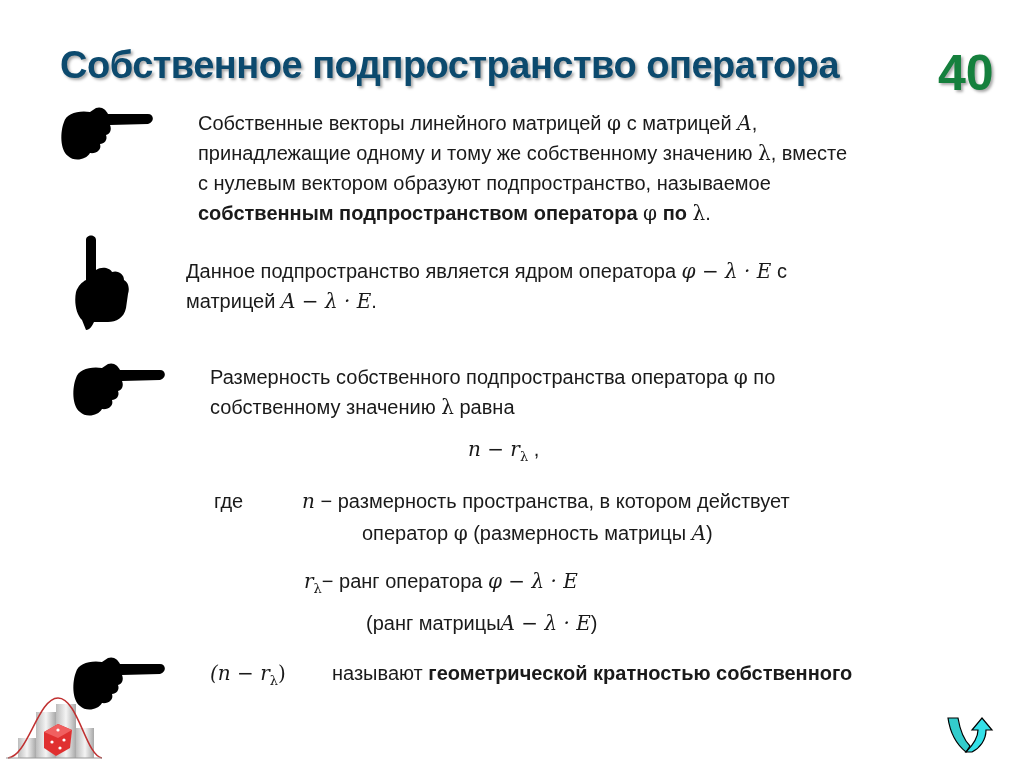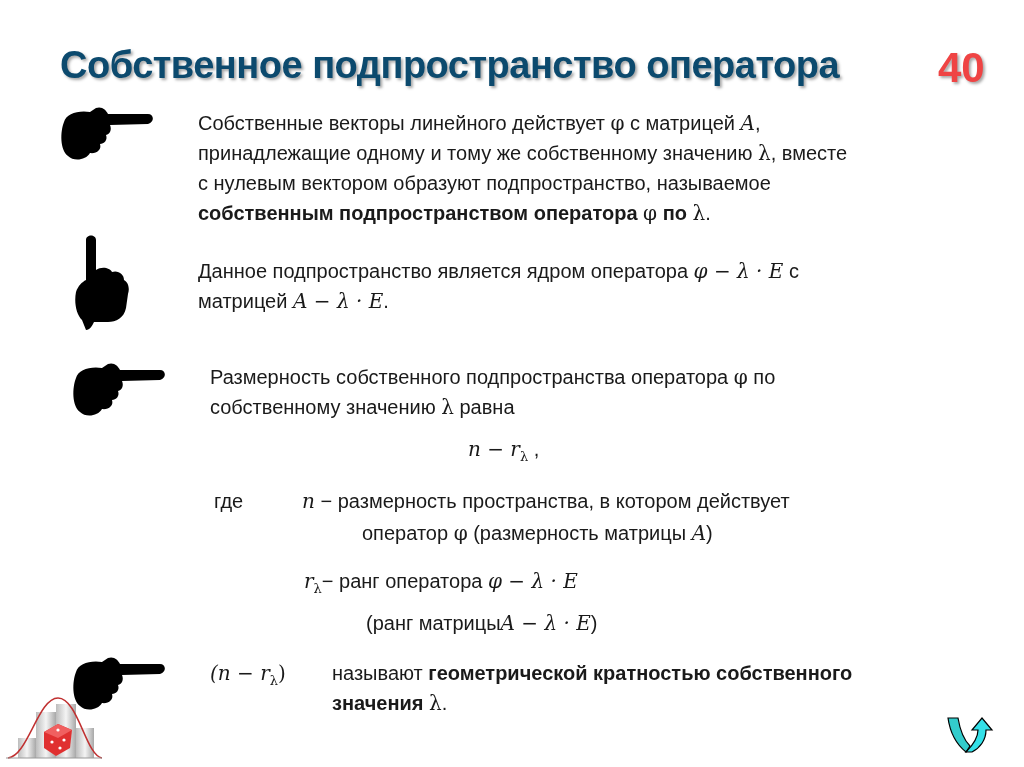--- a/index.html
+++ b/index.html
@@ -6,21 +6,21 @@
   body {
     width: 1024px; height: 767px; background: #ffffff; position: relative; overflow: hidden;
     font-family: "Liberation Sans", sans-serif; color: #1a1a1a;
   }
   .slide { position: absolute; left: 0; top: 0; width: 1024px; height: 767px; background: #fff; }
   .title {
     position: absolute; left: 60px; top: 44px; font-size: 38px; font-weight: bold; color: #0c4a6e;
     text-shadow: 2px 2px 3px rgba(0,0,0,0.35); letter-spacing: -0.5px;
   }
   .slide-num {
-    position: absolute; left: 938px; top: 44px; font-size: 42px; font-weight: bold; color: #ef4444;
+    position: absolute; left: 938px; top: 44px; font-size: 50px; font-weight: bold; color: #15803d;
     text-shadow: 2px 2px 3px rgba(0,0,0,0.35);
   }
   .txt { position: absolute; font-size: 20px; line-height: 30px; color: #1a1a1a; white-space: nowrap; }
   .m { font-family: "DejaVu Serif", serif; font-style: italic; }
   .mu { font-family: "DejaVu Serif", serif; }
   b { font-weight: bold; }
   .hand { position: absolute; }
   .icon-abs { position: absolute; }
 </style>
 </head>
@@ -29,31 +29,31 @@
 <div class="slide">
 
   <div class="title">Собственное подпространство оператора</div>
   <div class="slide-num">40</div>
 
   <svg class="hand" style="left:56px; top:104px;" width="100" height="60" viewBox="0 0 100 60">
     <path d="M8 18 C10 10, 22 6, 34 8 L40 4 C46 2, 50 6, 52 10 L92 10 C98 10, 99 18, 92 20 L54 21 C56 26, 54 30, 50 31 C52 36, 48 40, 44 40 C46 46, 40 50, 34 49 C30 56, 18 58, 12 52 C4 46, 4 28, 8 18 Z" fill="#000"></path>
   </svg>
 
   <div class="txt" style="left:198px; top:108px;">
-    <div><span>Собственные векторы линейного действует </span><span class="mu">φ</span><span> с матрицей </span><span class="m">A</span><span>,</span></div>
+    <div><span>Собственные векторы линейного матрицей </span><span class="mu">φ</span><span> с матрицей </span><span class="m">A</span><span>,</span></div>
     <div><span>принадлежащие одному и тому же собственному значению </span><span class="mu">λ</span><span>, вместе</span></div>
     <div>с нулевым вектором образуют подпространство, называемое</div>
     <div><b>собственным подпространством оператора </b><span class="mu">φ</span><b> по </b><span class="mu">λ</span><span>.</span></div>
   </div>
 
   <svg class="hand" style="left:72px; top:234px;" width="58" height="98" viewBox="0 0 58 98">
     <path d="M14 6 C14 0, 24 0, 24 6 L24 36 C30 32, 38 34, 40 38 C46 36, 52 40, 52 46 C56 48, 58 54, 56 60 L54 74 C52 84, 44 88, 36 88 L22 88 C20 92, 18 96, 14 96 L10 86 C4 80, 2 68, 4 58 C6 52, 10 48, 14 46 Z" fill="#000"></path>
   </svg>
 
-  <div class="txt" style="left:186px; top:256px;margin-left:12px;">
+  <div class="txt" style="left:186px; top:256px;">
     <div><span>Данное подпространство является ядром оператора </span><span class="m">φ − λ · E</span><span> с</span></div>
     <div><span>матрицей </span><span class="m">A − λ · E</span><span>.</span></div>
   </div>
 
   <svg class="hand" style="left:68px; top:360px;" width="100" height="60" viewBox="0 0 100 60">
     <path d="M8 18 C10 10, 22 6, 34 8 L40 4 C46 2, 50 6, 52 10 L92 10 C98 10, 99 18, 92 20 L54 21 C56 26, 54 30, 50 31 C52 36, 48 40, 44 40 C46 46, 40 50, 34 49 C30 56, 18 58, 12 52 C4 46, 4 28, 8 18 Z" fill="#000"></path>
   </svg>
 
   <div class="txt" style="left:210px; top:362px;">
     <div><span>Размерность собственного подпространства оператора </span><span class="mu">φ</span><span> по</span></div>
@@ -81,21 +81,20 @@
 
   <svg class="hand" style="left:68px; top:654px;" width="100" height="60" viewBox="0 0 100 60">
     <path d="M8 18 C10 10, 22 6, 34 8 L40 4 C46 2, 50 6, 52 10 L92 10 C98 10, 99 18, 92 20 L54 21 C56 26, 54 30, 50 31 C52 36, 48 40, 44 40 C46 46, 40 50, 34 49 C30 56, 18 58, 12 52 C4 46, 4 28, 8 18 Z" fill="#000"></path>
   </svg>
 
   <div class="txt" style="left:210px; top:658px;">
     <span class="m">(n − r</span><sub class="mu" style="font-size:13px;">λ</sub><span class="mu">)</span>
   </div>
   <div class="txt" style="left:332px; top:658px;">
     <div><span>называют </span><b>геометрической кратностью собственного</b></div>
-    <div><b>значения </b><span class="mu">λ</span><span>.</span></div>
   </div>
 
   <svg class="icon-abs" style="left:4px; top:690px;" width="100" height="72" viewBox="0 0 100 72">
     <defs>
       <linearGradient id="bar" x1="0" x2="1" y1="0" y2="0">
         <stop offset="0" stop-color="#bdbdbd"></stop>
           <stop offset="0.5" stop-color="#f4f4f4"></stop>
           <stop offset="1" stop-color="#a8a8a8"></stop>
       </linearGradient>
     </defs>

